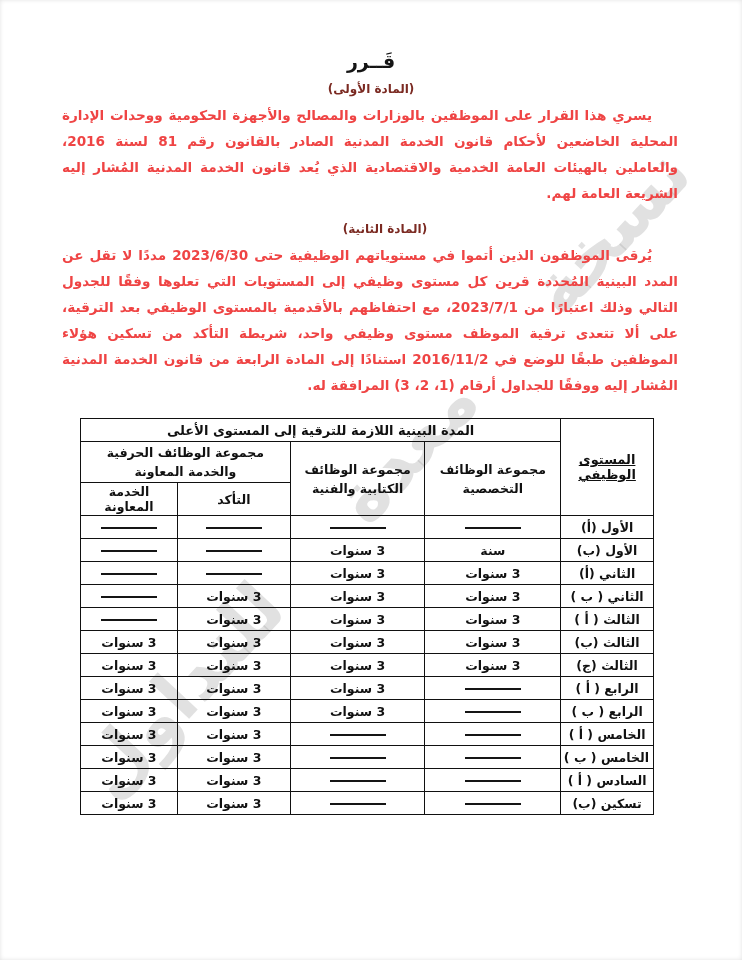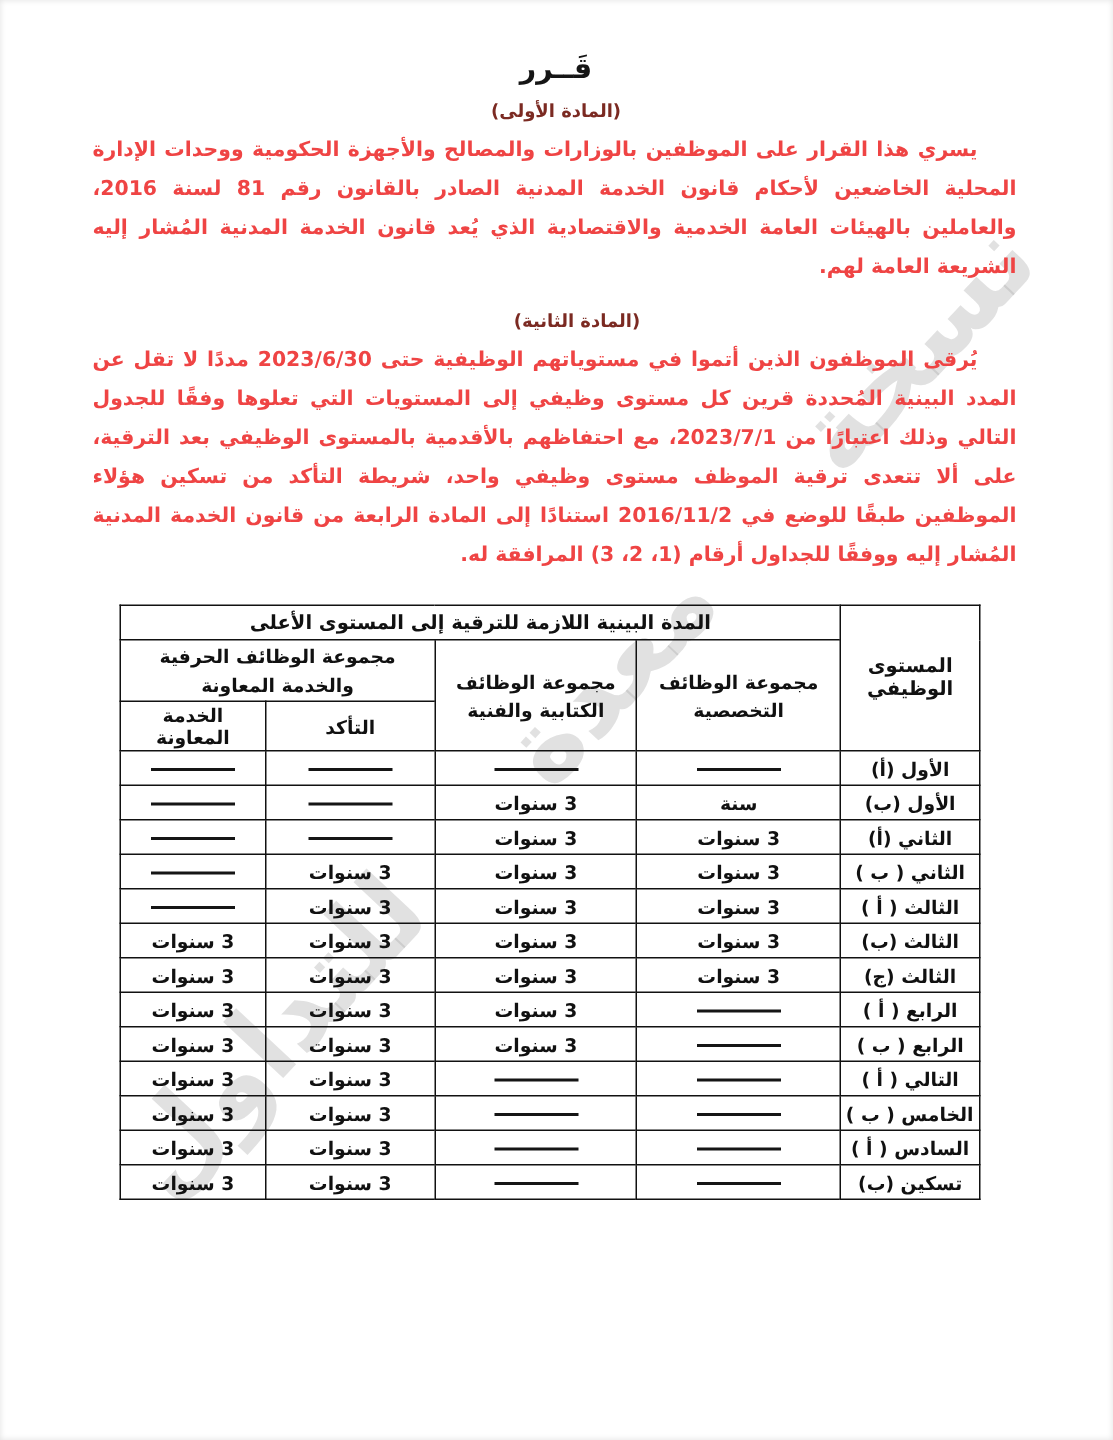--- a/index.html
+++ b/index.html
@@ -23,21 +23,21 @@
     transform-origin:center;
     text-align:center;
     font-size:72px;
     font-weight:bold;
     color:rgba(165,165,165,0.33);
     word-spacing:90px;
     white-space:nowrap;
     pointer-events:none;
     user-select:none;
   }
-  .content{position:relative;z-index:2;padding-top:35px;}
+  .content{position:relative;z-index:2;padding-top:50px;}
   .doc-title{
     text-align:center;
     font-size:19px;font-weight:bold;
     letter-spacing:1px;
     margin:0 0 10px 0;
   }
   .article-heading{
     text-align:center;
     font-size:12px;font-weight:bold;
     color:#7b2a22;
@@ -65,21 +65,21 @@
   }
   table.grid td{
     border:1px solid #111;
     padding:1px 4px;
     text-align:center;
     vertical-align:middle;
     height:20px;
     overflow:hidden;
   }
   td.caption-cell{height:20px;font-size:13px;}
-  td.level-head{font-size:13px;}
+  td.level-head{font-size:13px;text-decoration:underline;}
   td.group-head{height:44px;line-height:19px;}
   td.sub-head{height:22px;}
   td.level{text-align:right;padding-right:6px;white-space:nowrap;}
   .dash{
     display:inline-block;
     width:56px;height:0;
     border-top:2px solid #151515;
     vertical-align:middle;
   }
 </style>
@@ -181,21 +181,21 @@
             <td>3 سنوات</td>
           </tr>
           <tr>
             <td class="level">الرابع ( ب )</td>
             <td><span class="dash"></span></td>
             <td>3 سنوات</td>
             <td>3 سنوات</td>
             <td>3 سنوات</td>
           </tr>
           <tr>
-            <td class="level">التالي ( أ )</td>
+            <td class="level">الخامس ( أ )</td>
             <td><span class="dash"></span></td>
             <td><span class="dash"></span></td>
             <td>3 سنوات</td>
             <td>3 سنوات</td>
           </tr>
           <tr>
             <td class="level">الخامس ( ب )</td>
             <td><span class="dash"></span></td>
             <td><span class="dash"></span></td>
             <td>3 سنوات</td>

